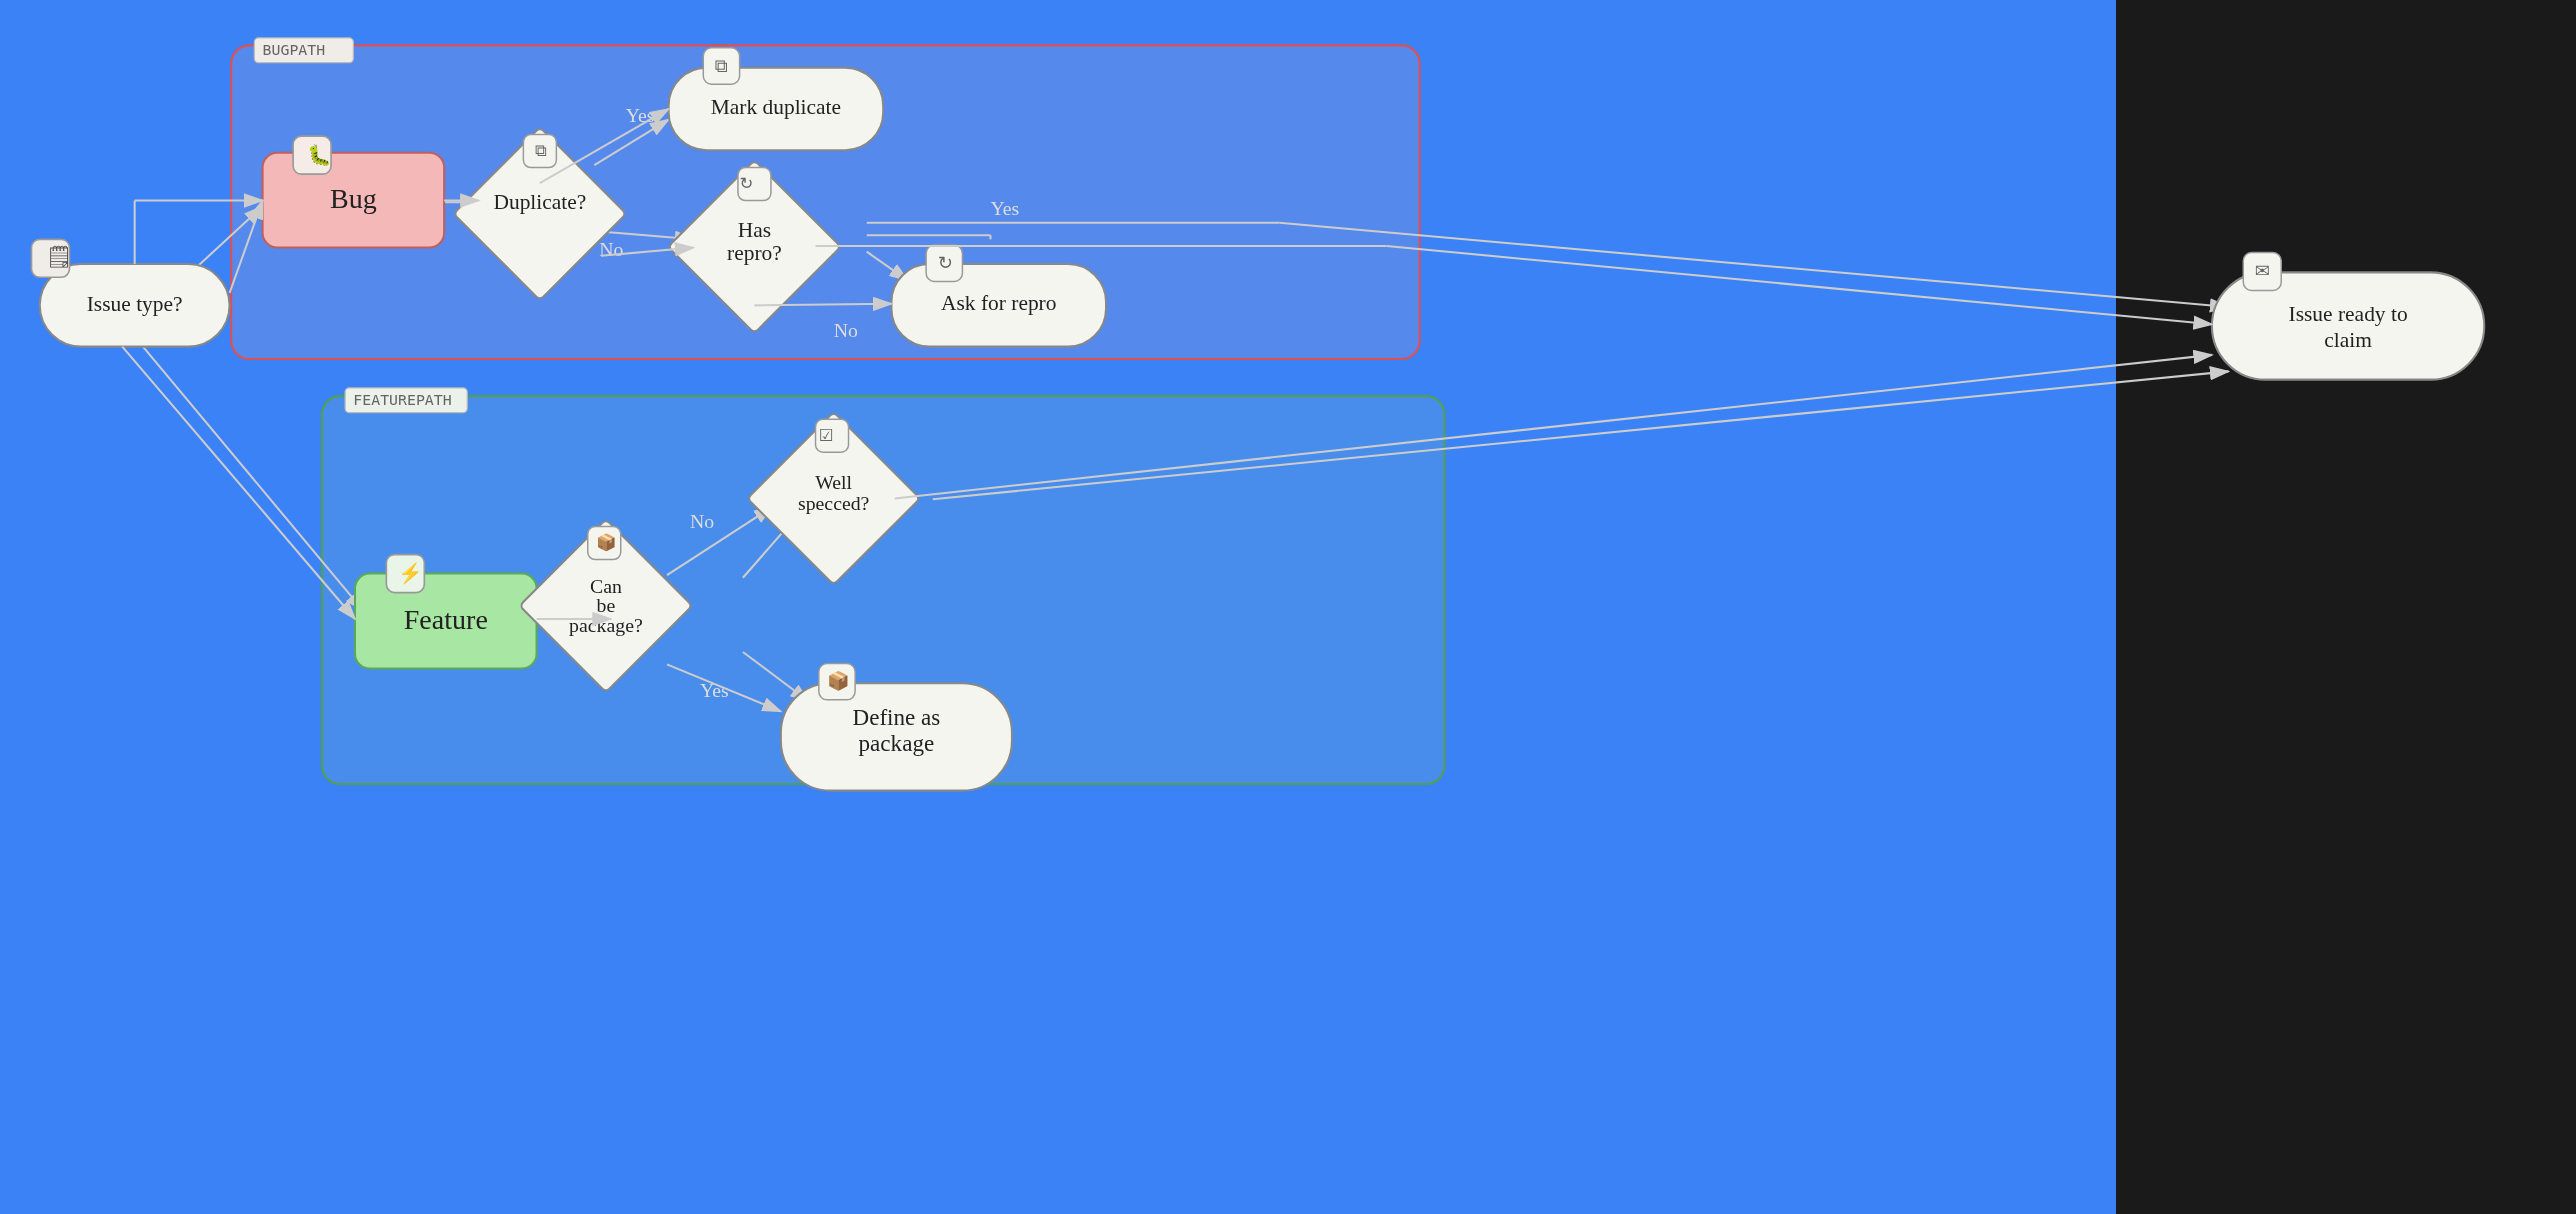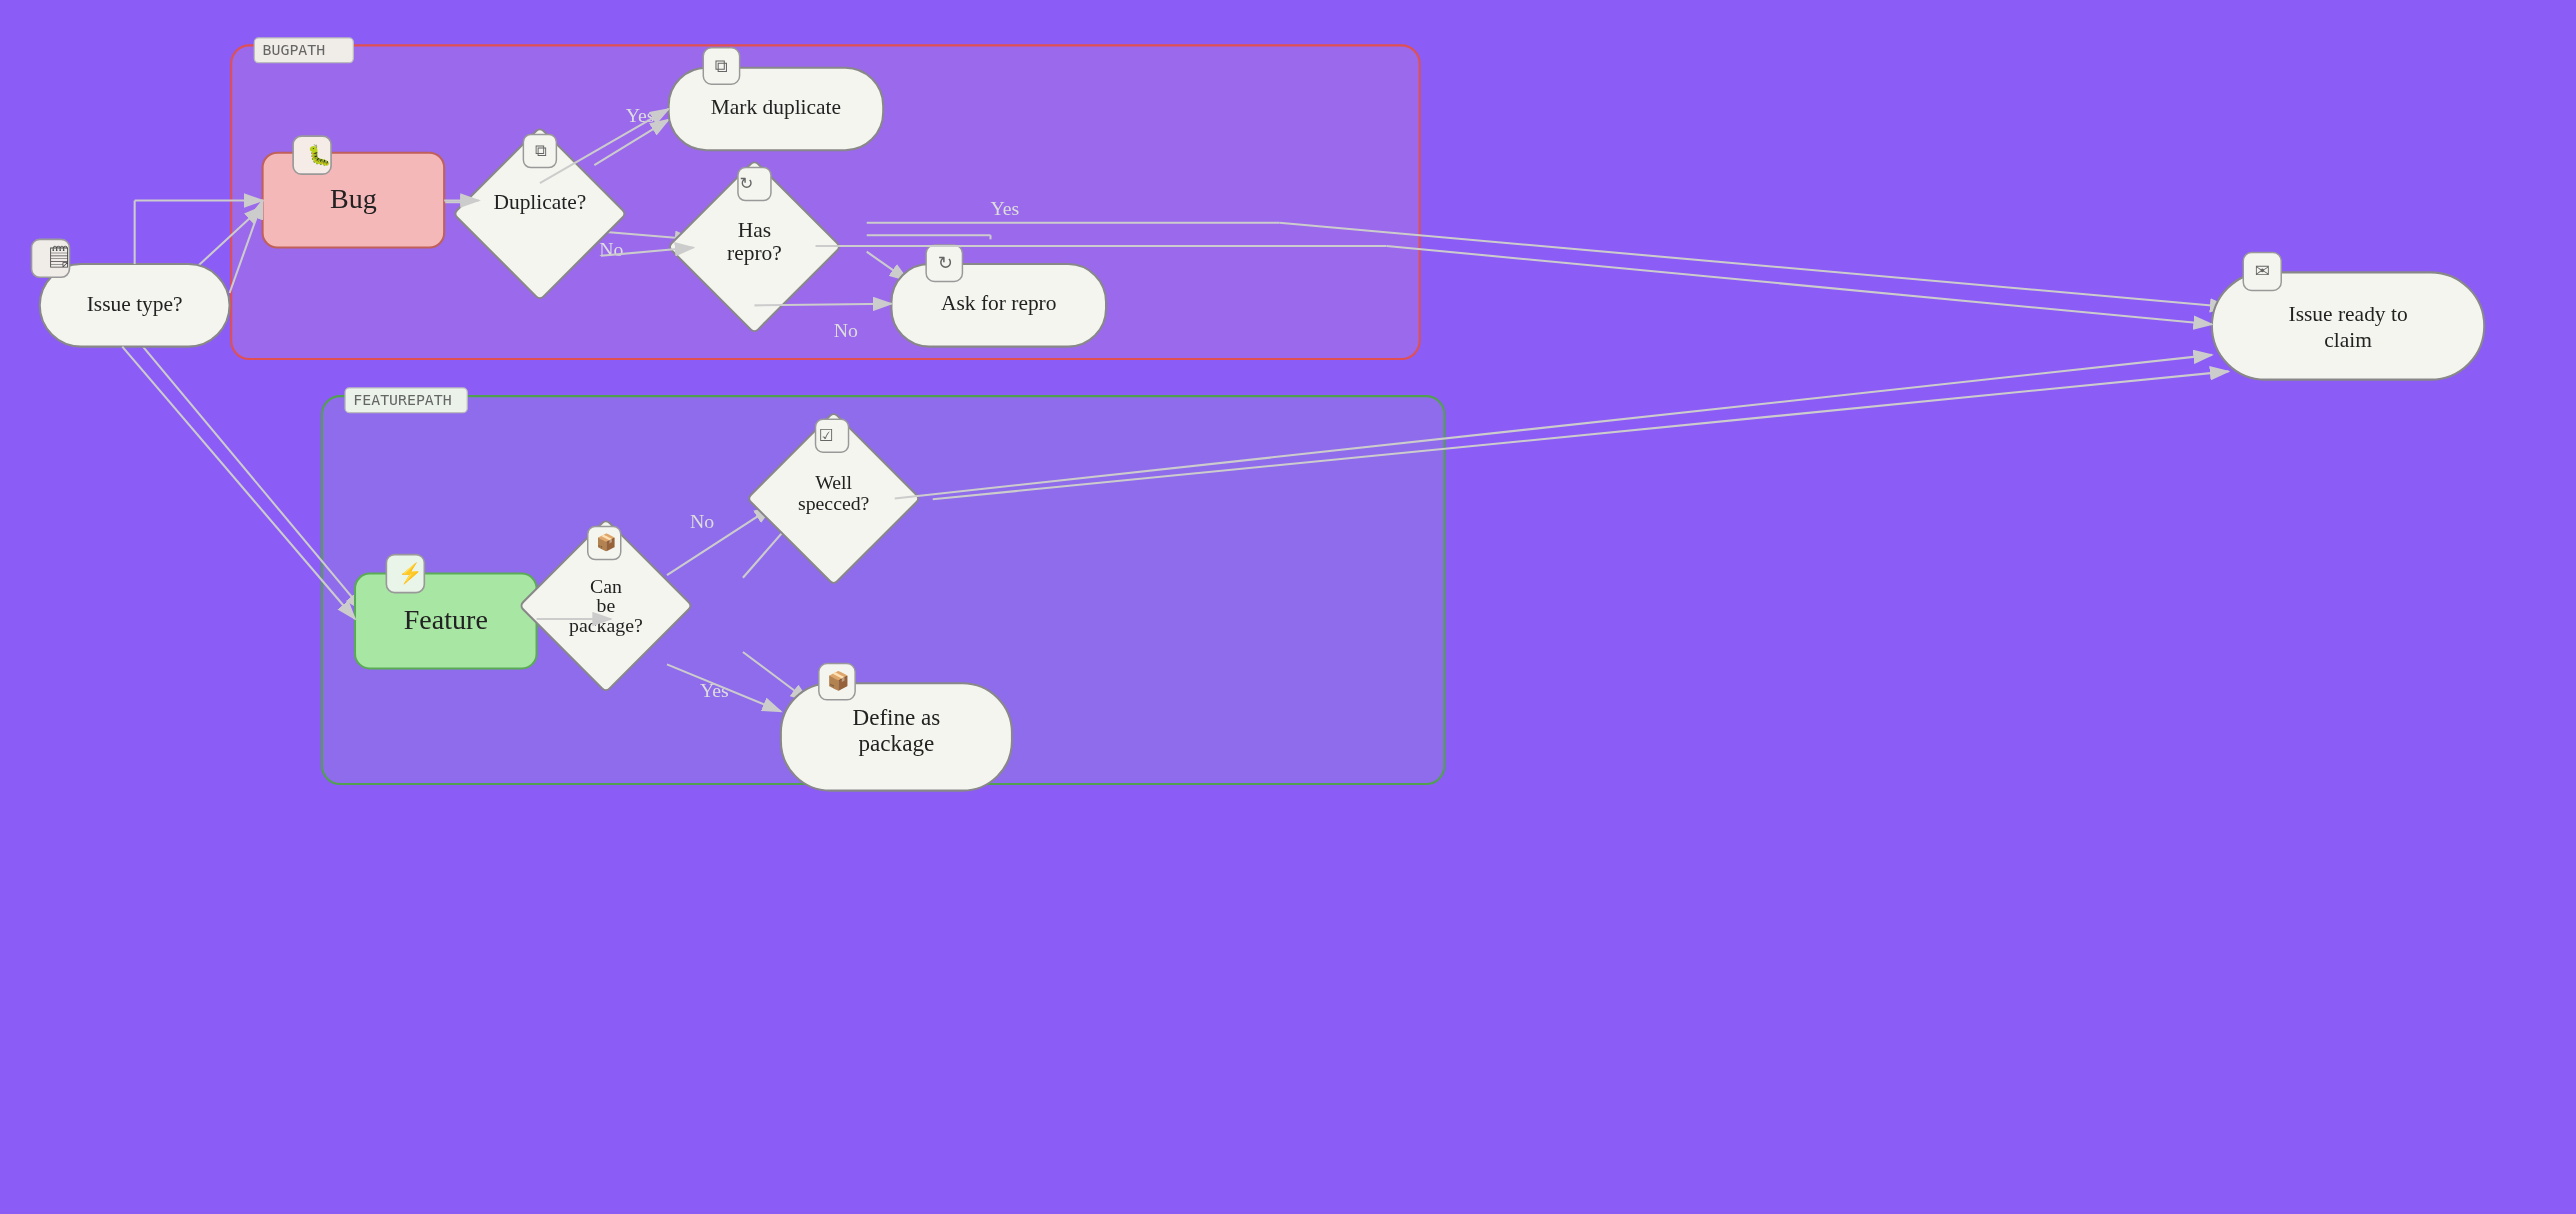--- a/index.html
+++ b/index.html
@@ -9,23 +9,23 @@
       width: 2576px;
       height: 1214px;
       overflow: hidden;
       font-family: 'Georgia', serif;
       position: relative;
     }
 
     .canvas {
       position: absolute;
       top: 0; left: 0;
-      width: 2576px;
+      width: 2116px;
       height: 1214px;
-      background: #8b5cf6;
+      background: #3b82f6;
     }
 
     svg.main-svg {
       position: absolute;
       top: 0; left: 0;
       width: 2576px;
       height: 1214px;
     }
   </style>
 </head>

